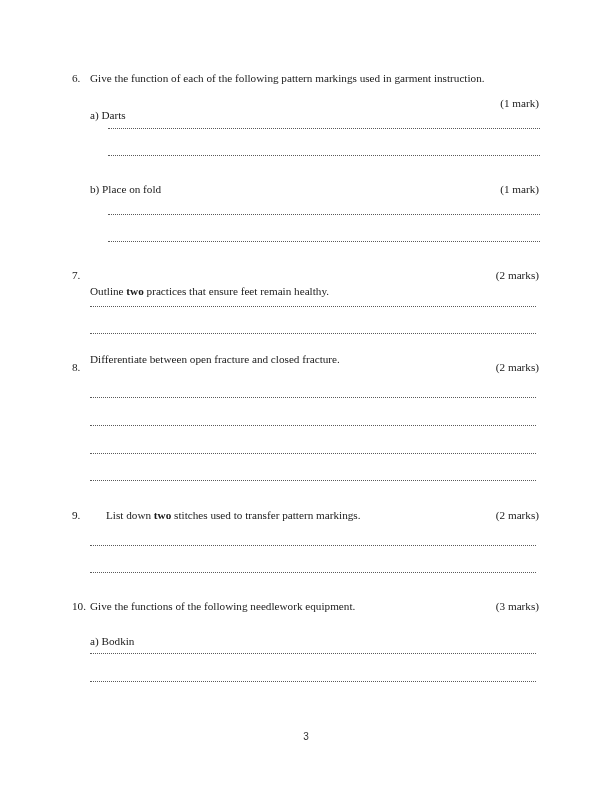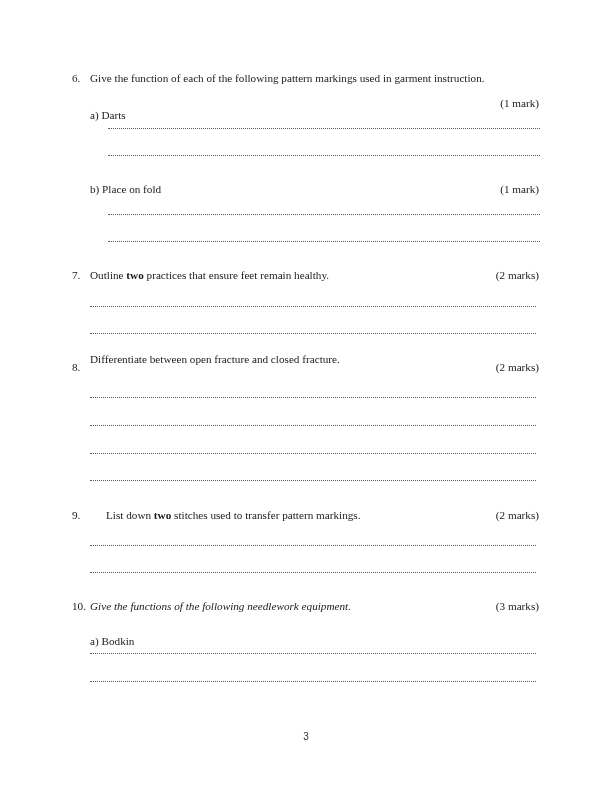--- a/index.html
+++ b/index.html
@@ -74,21 +74,21 @@
     <div class="dots indent" style="top:155px;"></div>
 
     <span class="abs qtext sub" style="top:182px;">b) Place on fold</span>
     <span class="abs qtext marks" style="top:182px;">(1 mark)</span>
     <div class="dots indent" style="top:214px;"></div>
     <div class="dots indent" style="top:241px;"></div>
   </div>
 
   <div>
     <span class="abs qtext qnum" style="top:268px;">7.</span>
-    <span class="abs qtext qbody" style="top:268px;"><span>Outline </span><b>two</b><span> practices that ensure feet remain healthy.</span></span>
+    <span class="abs qtext qbody" style="top:284px;"><span>Outline </span><b>two</b><span> practices that ensure feet remain healthy.</span></span>
     <span class="abs qtext marks" style="top:268px;">(2 marks)</span>
     <div class="dots normal" style="top:306px;"></div>
     <div class="dots normal" style="top:333px;"></div>
   </div>
 
   <div>
     <span class="abs qtext qnum" style="top:360px;">8.</span>
     <span class="abs qtext qbody" style="top:352px;">Differentiate between open fracture and closed fracture.</span>
     <span class="abs qtext marks" style="top:360px;">(2 marks)</span>
     <div class="dots normal" style="top:397px;"></div>
@@ -100,21 +100,21 @@
   <div>
     <span class="abs qtext qnum" style="top:508px;">9.</span>
     <span class="abs qtext qbody" style="top:508px;margin-left:16px;"><span>List down </span><b>two</b><span> stitches used to transfer pattern markings.</span></span>
     <span class="abs qtext marks" style="top:508px;">(2 marks)</span>
     <div class="dots normal" style="top:545px;"></div>
     <div class="dots normal" style="top:572px;"></div>
   </div>
 
   <div>
     <span class="abs qtext qnum" style="top:599px;">10.</span>
-    <span class="abs qtext qbody" style="top:599px;font-style:italic;">Give the functions of the following needlework equipment.</span>
+    <span class="abs qtext qbody" style="top:599px;">Give the functions of the following needlework equipment.</span>
     <span class="abs qtext marks" style="top:599px;">(3 marks)</span>
     <span class="abs qtext sub" style="top:634px;">a) Bodkin</span>
     <div class="dots normal" style="top:653px;"></div>
     <div class="dots normal" style="top:681px;"></div>
   </div>
 
   <div class="pagenum">3</div>
 </div>
 
 </body></html>

